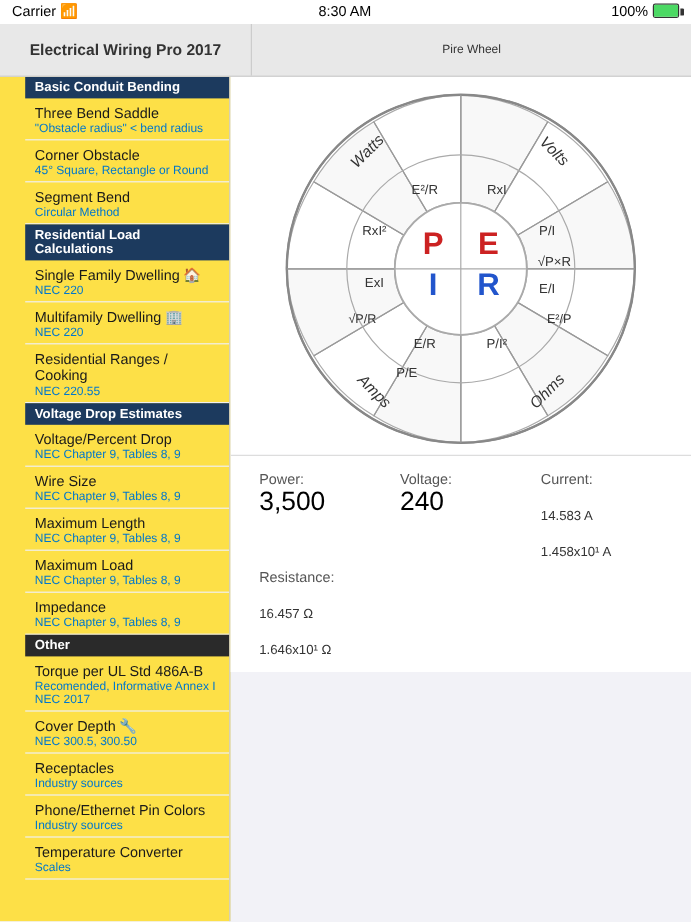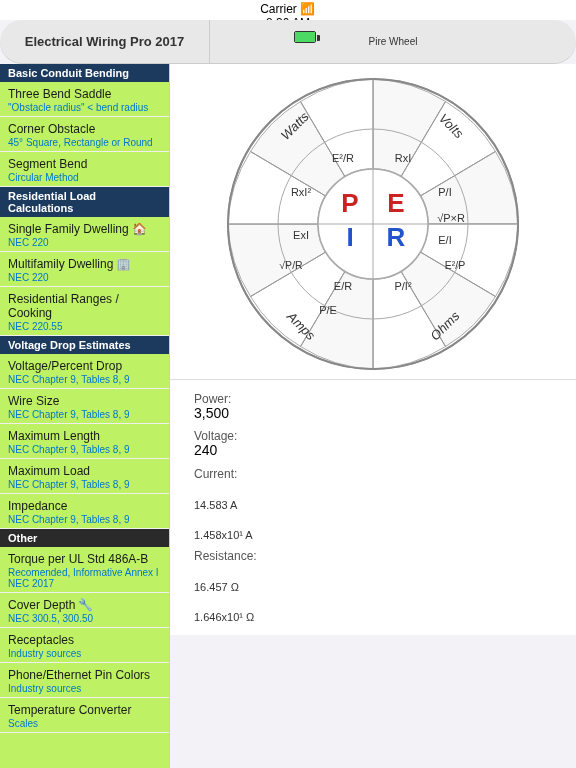--- a/index.html
+++ b/index.html
@@ -10,27 +10,26 @@
       height: 768px;
       overflow: hidden;
       display: flex;
       flex-direction: column;
     }
 
     
     .status-bar {
       display: flex;
       justify-content: space-between;
-      align-items: center;
+      align-items: flex-start;
       padding: 2px 10px;
       background: white;
       font-size: 12px;
       font-weight: 500;
       height: 20px;
-      flex-direction: column;
     }
     .status-left { display: flex; align-items: center; gap: 4px; }
     .status-center { font-size: 12px; }
     .status-right { display: flex; align-items: center; gap: 4px; }
     .battery-icon {
       width: 22px; height: 12px; border: 1.5px solid #333;
       border-radius: 2px; position: relative; display: inline-block;
     }
     .battery-icon::after {
       content: ''; position: absolute; right: -5px; top: 3px;
@@ -39,21 +38,20 @@
     .battery-fill {
       background: #4cd964; height: 100%; width: 100%; border-radius: 1px;
     }
 
     
     .title-bar {
       display: flex;
       background: #e8e8e8;
       border-bottom: 1px solid #ccc;
       height: 44px;
-      border-radius: 22px;
     }
     .title-left {
       width: 210px;
       display: flex;
       align-items: center;
       justify-content: center;
       font-size: 13px;
       font-weight: 600;
       color: #333;
       border-right: 1px solid #ccc;
@@ -70,25 +68,26 @@
 
     
     .main-content {
       display: flex;
       flex: 1;
       overflow: hidden;
     }
 
     
     .sidebar {
-      width: 170px;
-      background: #bef264;
+      width: 192px;
+      background: #fde047;
       border-right: 1px solid #ccc;
       overflow-y: auto;
       font-size: 11px;
+      padding-left: 21px;
     }
 
     .section-header {
       background: #1a1a2e;
       color: white;
       padding: 3px 8px;
       font-size: 11px;
       font-weight: 600;
     }
     .section-header.blue { background: #1c3a5e; }
@@ -126,34 +125,34 @@
       align-items: center;
       padding: 10px 0 5px 0;
       background: white;
     }
 
     .wheel-svg { width: 300px; height: 300px; }
 
     
     .data-grid {
       display: grid;
-      grid-template-columns: 1fr;
+      grid-template-columns: 1fr 1fr 1fr;
       gap: 0;
       padding: 8px 16px;
       background: white;
       border-top: 1px solid #ddd;
     }
     .data-field { padding: 4px 8px; }
     .data-label {
       font-size: 12px;
       color: #555;
       font-weight: 400;
     }
     .data-value {
-      font-size: 14px;
+      font-size: 22px;
       font-weight: 300;
       color: #000;
       line-height: 1.1;
     }
     .data-sub {
       font-size: 11px;
       color: #333;
       margin-top: 18px;
     }
 

